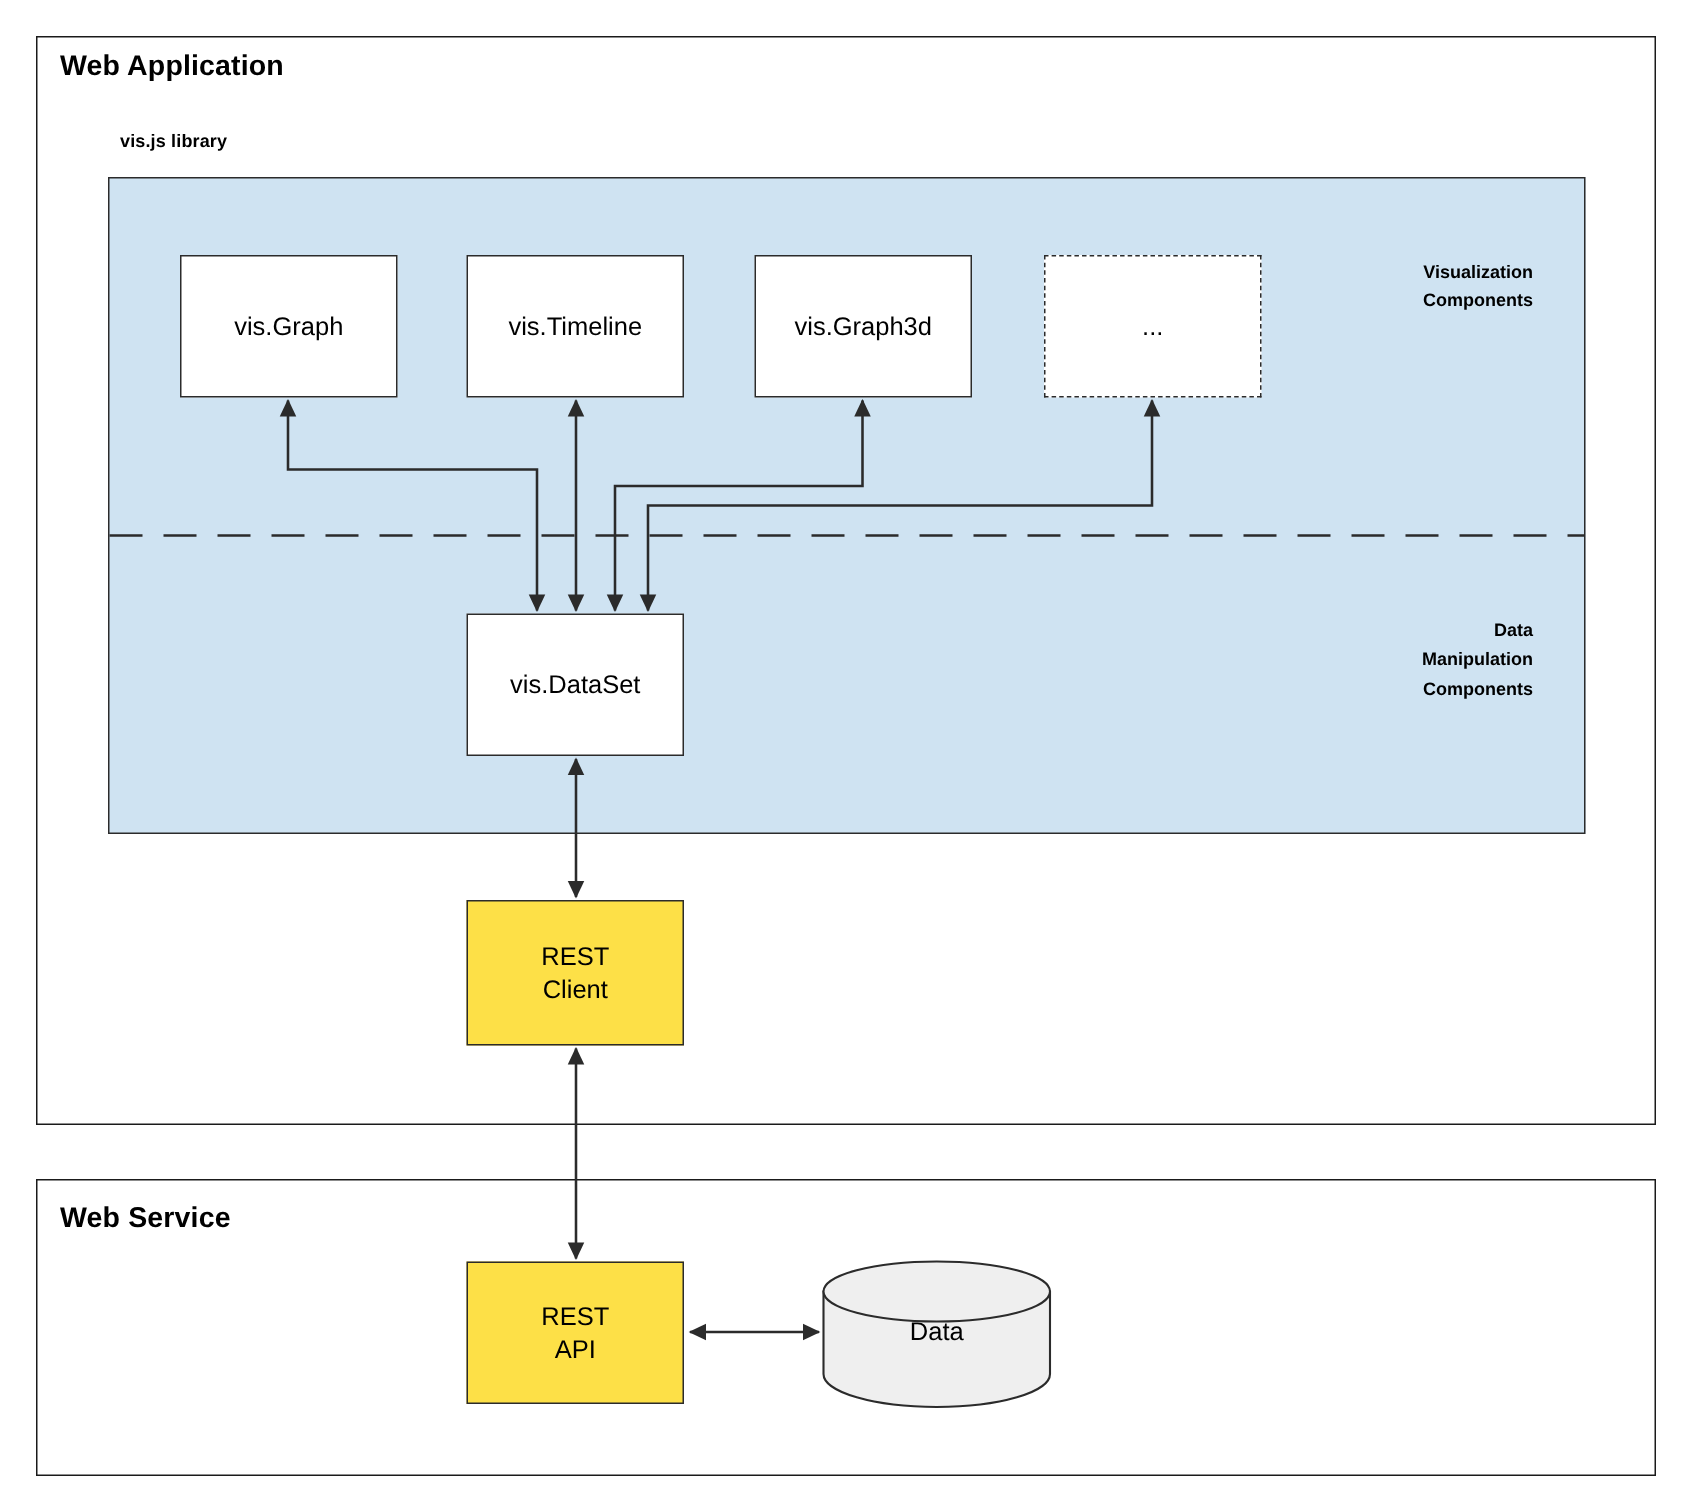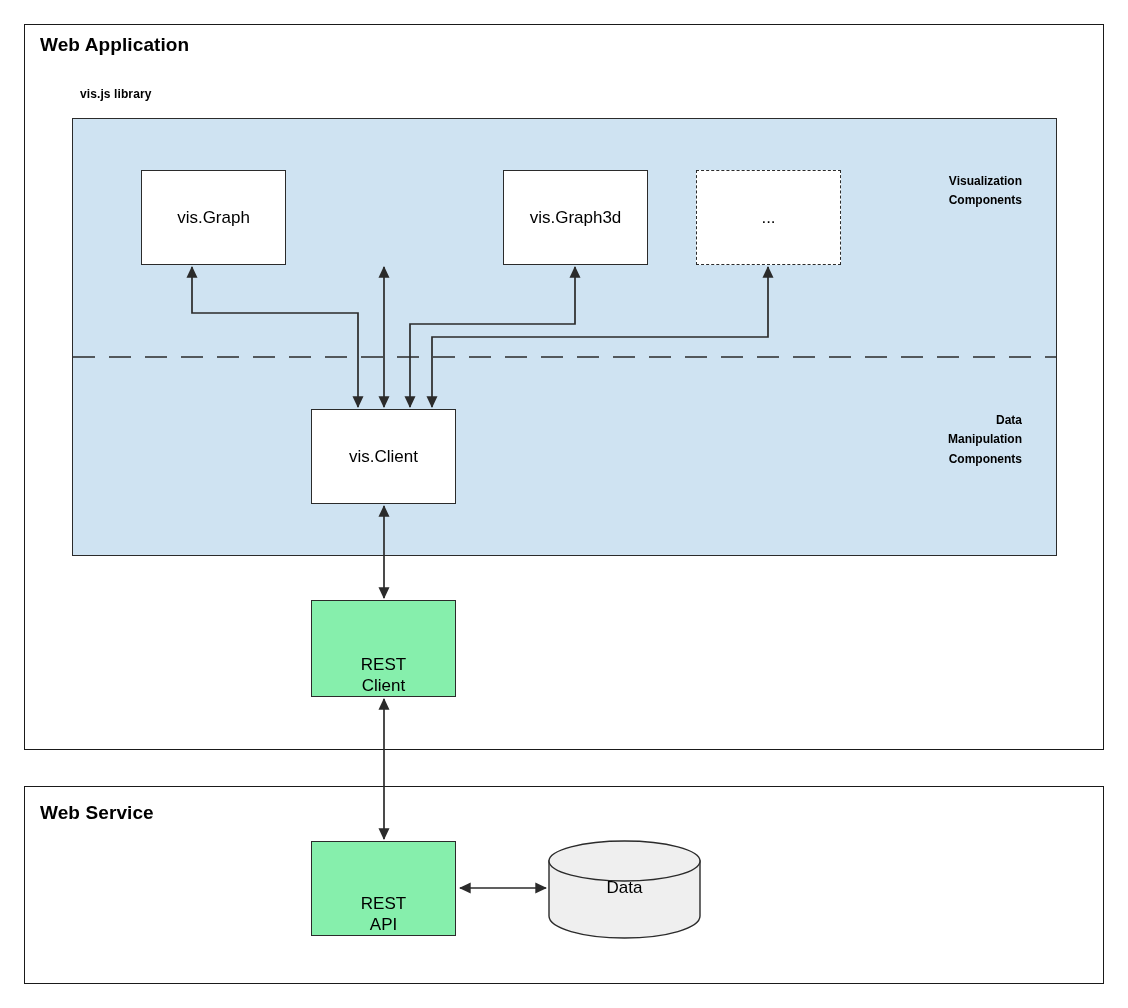--- a/index.html
+++ b/index.html
@@ -75,24 +75,23 @@
     line-height: 1.25;
     background: #ffffff;
     border: 1.4px solid #2b2b2b;
     z-index: 3;
   }
   .node.dashed {
     border-style: dashed;
     border-width: 1.8px;
   }
   .node.gray {
-    background: #86efac;
-    align-items: flex-end;
-  }
-  #node-vis-graph    { left: 120px; top: 170px; width: 145px; height: 95px; margin-left: 21px; }
+    background: #fde047;
+  }
+  #node-vis-graph    { left: 120px; top: 170px; width: 145px; height: 95px; }
   #node-vis-timeline { left: 311px; top: 170px; width: 145px; height: 95px; }
   #node-vis-graph3d  { left: 503px; top: 170px; width: 145px; height: 95px; align-items: center; }
   #node-ellipsis     { left: 696px; top: 170px; width: 145px; height: 95px; }
   #node-vis-dataset  { left: 311px; top: 409px; width: 145px; height: 95px; }
   #node-rest-client  { left: 311px; top: 600px; width: 145px; height: 97px; }
   #node-rest-api     { left: 311px; top: 841px; width: 145px; height: 95px; }
   .zone-label {
     position: absolute;
     font-size: 12px;
     font-weight: bold;
@@ -170,31 +169,34 @@
     <g>
       <path d="M 549 861 L 549 916 A 75.5 22 0 0 0 700 916 L 700 861 Z" fill="#efefef" stroke="#2b2b2b" stroke-width="1.4"></path>
       <ellipse cx="624.5" cy="861" rx="75.5" ry="20" fill="#efefef" stroke="#2b2b2b" stroke-width="1.4"></ellipse>
     </g>
   </svg>
 
   <div class="node" id="node-vis-graph">
     <span>vis.Graph</span>
   </div>
 
+  <div class="node" id="node-vis-timeline">
+    <span>vis.Timeline</span>
+  </div>
 
   <div class="node" id="node-vis-graph3d">
     <span>vis.Graph3d</span>
   </div>
 
   <div class="node dashed" id="node-ellipsis">
     <span>...</span>
   </div>
 
   <div class="node" id="node-vis-dataset">
-    <span>vis.Client</span>
+    <span>vis.DataSet</span>
   </div>
 
   <div class="node gray" id="node-rest-client">
     <span class="multiline">REST<br>Client</span>
   </div>
 
   <div class="node gray" id="node-rest-api">
     <span class="multiline">REST<br>API</span>
   </div>
 

